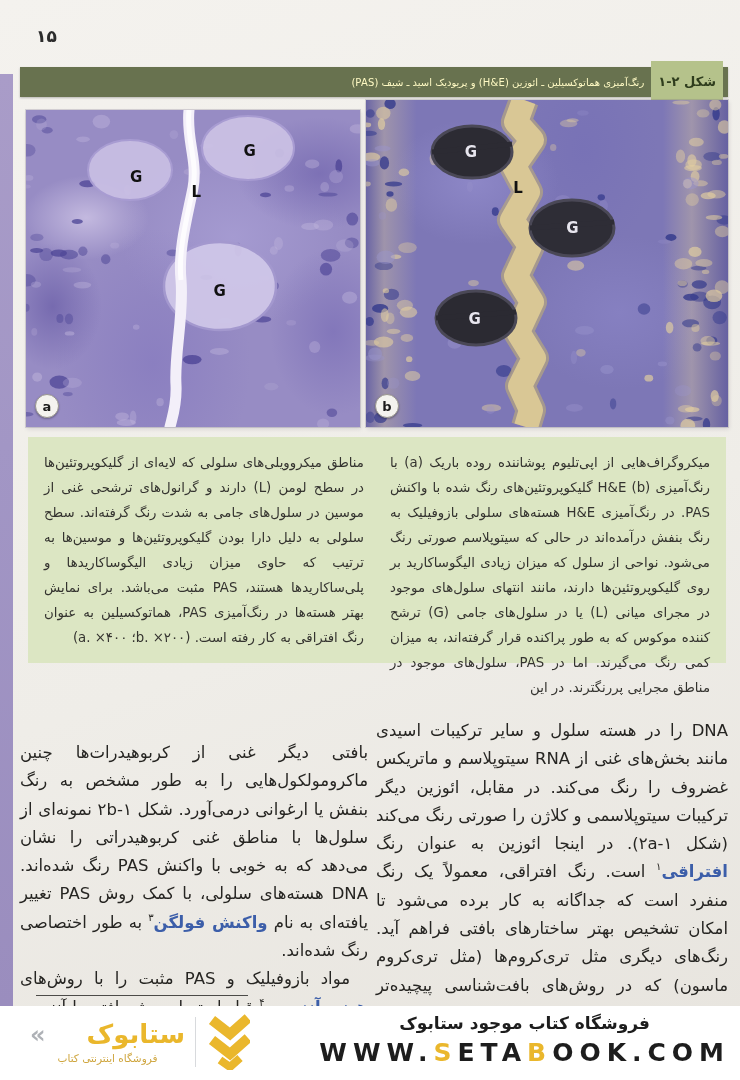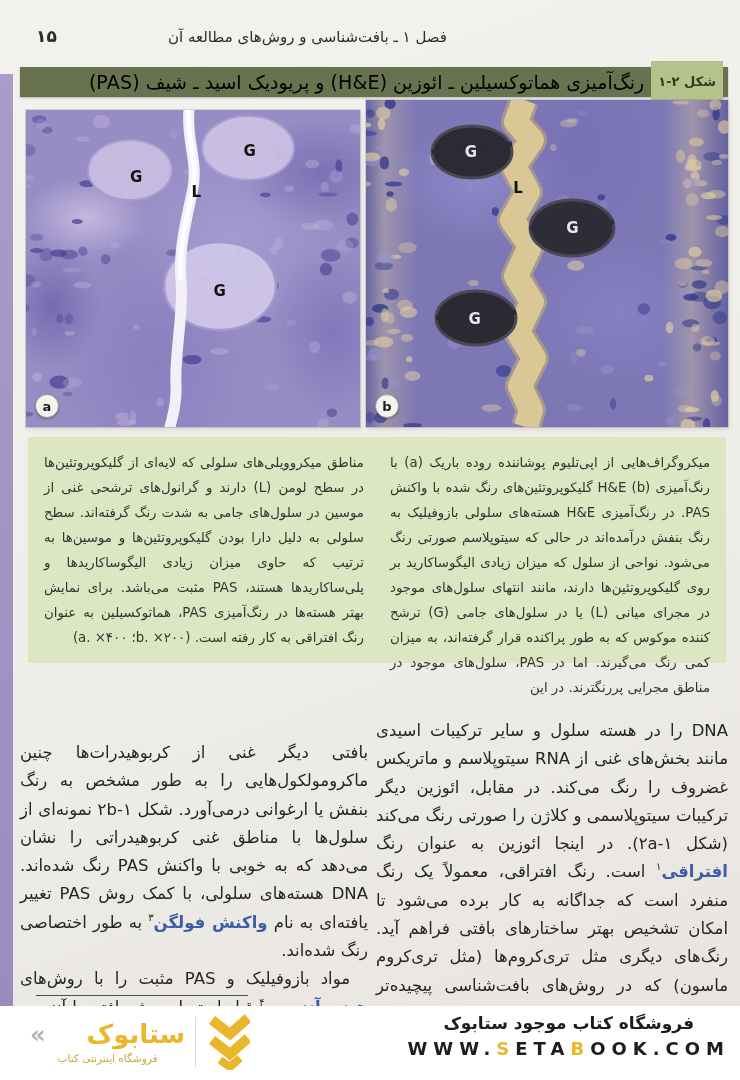--- a/index.html
+++ b/index.html
@@ -14,21 +14,21 @@
     background:linear-gradient(180deg,#a99cc8 0%,#a296c5 40%,#9a8dbe 100%);}
   
   .page-number{position:absolute;left:36px;top:26px;font-size:17px;font-weight:bold;color:#2b2b2b;}
   .chapter-title{position:absolute;left:168px;top:28px;font-size:15px;color:#2e2d2b;direction:rtl;}
   
   .fig-bar{position:absolute;left:20px;top:67px;width:708px;height:30px;
     background:#68724f;display:flex;direction:rtl;align-items:center;gap:7px;
     padding:0 5px;box-sizing:border-box;box-shadow:0 1px 2px rgba(0,0,0,.25);}
   .fig-label{background:#b5c28b;color:#2f3d1d;font-size:13px;font-weight:bold;
     padding:12px 7px;line-height:1.4;white-space:nowrap;}
-  .fig-title{color:#000000;font-size:19px;white-space:nowrap;letter-spacing:.2px;text-align:right;}
+  .fig-title{color:#fef9c3;font-size:10px;white-space:nowrap;letter-spacing:.2px;text-align:right;}
   
   .micro{position:absolute;box-shadow:0 0 0 1px rgba(120,115,140,.25),1px 2px 4px rgba(60,55,80,.15);}
   .micro svg{position:absolute;inset:0;width:100%;height:100%;}
   .micro-a{left:26px;top:110px;width:334px;height:317px;
     background:
       radial-gradient(ellipse 90px 60px at 18% 34%,rgba(200,190,226,.9),rgba(200,190,226,0) 70%),
       radial-gradient(ellipse 70px 90px at 8% 62%,rgba(110,98,170,.8),rgba(110,98,170,0) 70%),
       radial-gradient(ellipse 120px 80px at 88% 20%,rgba(116,104,176,.75),rgba(116,104,176,0) 70%),
       radial-gradient(ellipse 90px 120px at 92% 70%,rgba(122,110,182,.7),rgba(122,110,182,0) 70%),
       radial-gradient(ellipse 130px 180px at 38% 80%,rgba(132,120,190,.65),rgba(132,120,190,0) 75%),
@@ -60,39 +60,38 @@
   .body-col p{margin:0;}
   .body-col p + p{text-indent:18px;}
   .seg-term{color:#3c5ea9;font-weight:bold;}
   .seg-sup{font-size:10px;vertical-align:7px;line-height:0;}
   .seg-accent{color:#eab72c;}
   .footnote-rule{position:absolute;left:36px;top:995px;width:212px;border-top:1.5px solid #4c4b48;}
   
   .footer{position:absolute;left:0;right:0;bottom:0;height:74px;background:#ffffff;}
   .footer-right{position:absolute;right:10px;top:7px;text-align:center;direction:rtl;}
   .store-line{font-size:17px;font-weight:bold;color:#1d1d1d;margin-bottom:5px;}
-  .url-line{direction:ltr;font-size:18px;font-weight:bold;color:#1d1d1d;letter-spacing:6px;white-space:nowrap;}
+  .url-line{direction:ltr;font-size:25px;font-weight:bold;color:#1d1d1d;letter-spacing:6px;white-space:nowrap;}
   .footer-logo{position:absolute;left:30px;top:8px;display:flex;align-items:center;gap:10px;}
   .logo-emblem{width:44px;height:56px;order:3;}
   .logo-divider{width:1px;height:50px;background:#d8dadd;order:2;}
   .logo-text{order:1;text-align:center;}
   .logo-wordline{display:flex;direction:ltr;align-items:center;gap:3px;justify-content:center;}
   .logo-guillemet{color:#aeb1b6;font-size:24px;font-weight:bold;line-height:1;}
   .logo-wordmark{color:#eab72c;font-size:26px;font-weight:bold;line-height:1.1;direction:rtl;margin-left:38px;}
   .logo-tagline{font-size:10.5px;color:#cfa63f;margin-top:3px;direction:rtl;letter-spacing:.3px;text-align:center;}
 </style>
 </head>
 <body>
 
 <div class="page">
 
   <div class="edge-strip"></div>
 
   <div class="page-number">۱۵</div>
-  <div class="chapter-title">فصل ۱ ـ بافت‌شناسی و روش‌های مطالعه آن</div>
 
   <div class="fig-bar">
     <span class="fig-label">شکل ۲-۱</span>
     <span class="fig-title">رنگ‌آمیزی هماتوکسیلین ـ ائوزین (H&amp;E) و پریودیک اسید ـ شیف (PAS)</span>
   </div>
 
   <div class="micro micro-a">
     <svg viewBox="0 0 334 317" preserveAspectRatio="none">
       <g id="texA">
           <ellipse cx="10.6" cy="140.5" rx="6.5" ry="2.4" fill="#4d4596" opacity="0.75"></ellipse>

